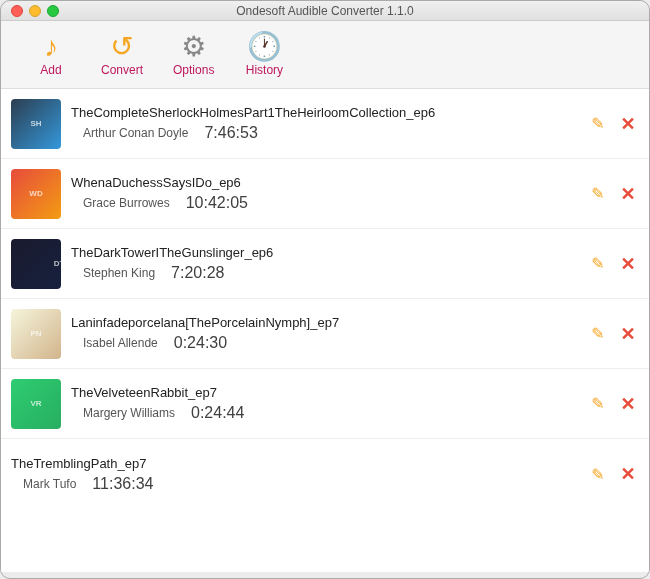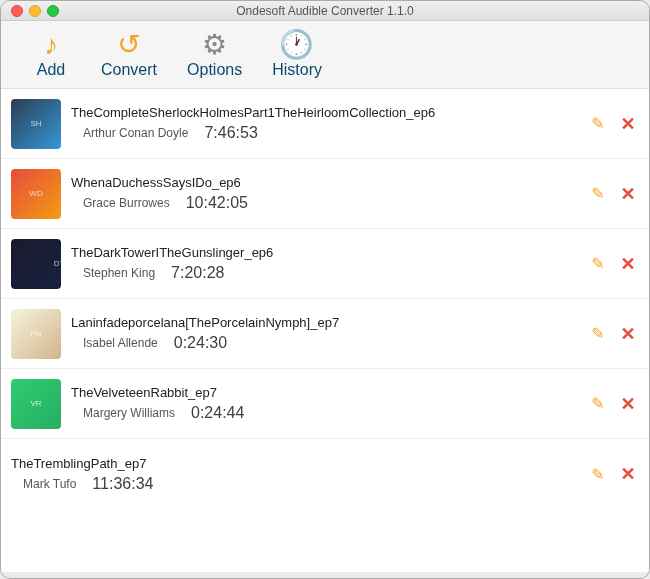--- a/index.html
+++ b/index.html
@@ -69,22 +69,22 @@
       border-radius: 6px;
       gap: 2px;
     }
 
     .toolbar-btn-icon {
       font-size: 28px;
       line-height: 1;
     }
 
     .toolbar-btn-label {
-      font-size: 16px;
-      color: #0c4a6e;
+      font-size: 12px;
+      color: #be185d;
       font-weight: 500;
     }
 
     .icon-add { color: #f5a623; }
     .icon-convert { color: #f5a623; }
     .icon-options { color: #888; }
     .icon-history { color: #f5a623; }
 
     .content {
       background: #fff;
@@ -108,20 +108,21 @@
       width: 50px;
       height: 50px;
       border-radius: 4px;
       margin-right: 10px;
       flex-shrink: 0;
       overflow: hidden;
       background: #ccc;
       display: flex;
       align-items: center;
       justify-content: center;
+      font-weight: bold;
     }
 
     .thumb-1 { background: linear-gradient(135deg, #2c3e50, #3498db); }
     .thumb-2 { background: linear-gradient(135deg, #e74c3c, #f39c12); }
     .thumb-3 { background: linear-gradient(135deg, #1a1a2e, #16213e); padding-left: 46px; }
     .thumb-4 { background: linear-gradient(135deg, #f5f5dc, #d2b48c); }
     .thumb-5 { background: linear-gradient(135deg, #2ecc71, #27ae60); }
     .thumb-6 { background: linear-gradient(135deg, #e67e22, #d35400); }
 
     .thumb-label {

